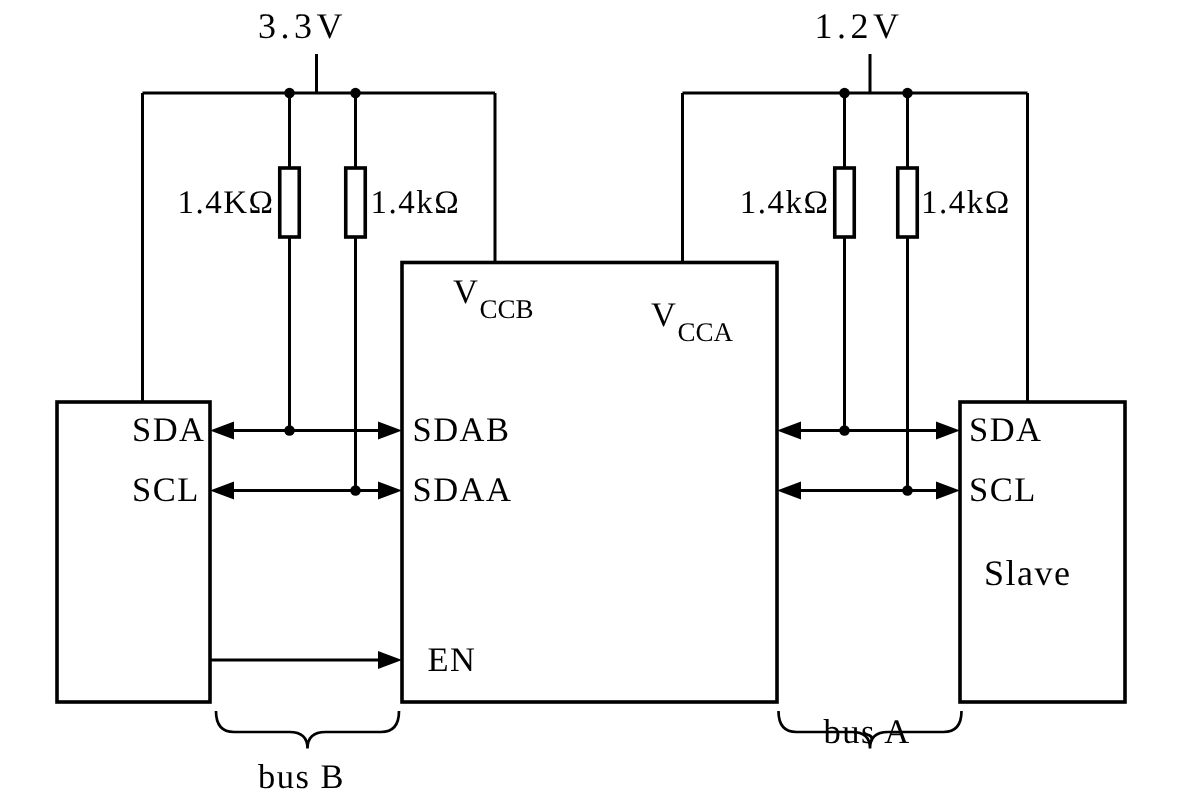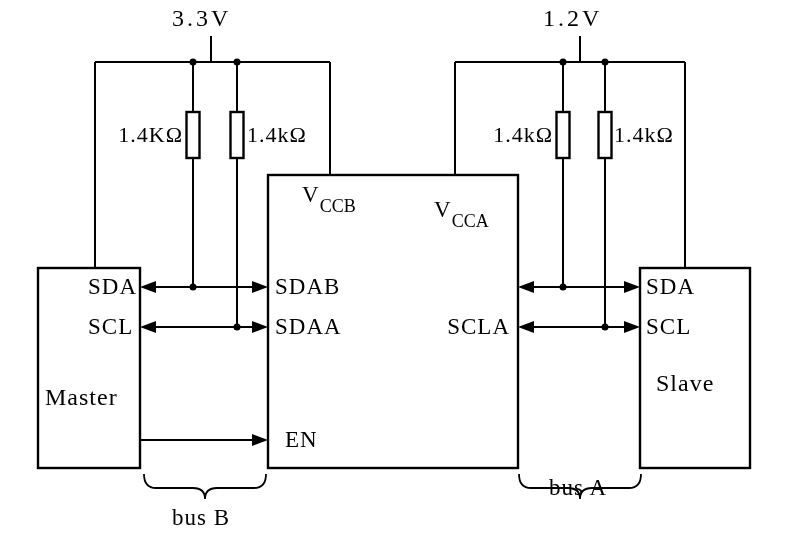--- a/index.html
+++ b/index.html
@@ -123,26 +123,24 @@
   <span class="lbl res-lbl right-al" style="left:98px;top:124px;width:85px">1.4KΩ</span>
   <span class="lbl res-lbl" style="left:247px;top:124px">1.4kΩ</span>
   <span class="lbl res-lbl right-al" style="left:468px;top:124px;width:85px">1.4kΩ</span>
   <span class="lbl res-lbl" style="left:614px;top:124px">1.4kΩ</span>
 
   <span class="lbl vcc" style="left:302px;top:183px"><span>V</span><sub>CCB</sub></span>
   <span class="lbl vcc" style="left:434px;top:198px"><span>V</span><sub>CCA</sub></span>
 
   <span class="lbl" style="left:275px;top:275px">SDAB</span>
   <span class="lbl" style="left:275px;top:315px">SDAA</span>
-  <span class="lbl right-al" style="left:430px;top:315px;width:80px">SCLA</span>
   <span class="lbl" style="left:285px;top:428px">EN</span>
 
   <span class="lbl" style="left:88px;top:275px">SDA</span>
   <span class="lbl" style="left:88px;top:315px">SCL</span>
-  <span class="lbl big" style="left:45px;top:385px">Master</span>
 
   <span class="lbl" style="left:646px;top:275px">SDA</span>
   <span class="lbl" style="left:646px;top:315px">SCL</span>
   <span class="lbl big" style="left:656px;top:371px">Slave</span>
 
   <span class="lbl" style="left:172px;top:506px">bus B</span>
   <span class="lbl" style="left:549px;top:476px">bus A</span>
 
 </div>
 

